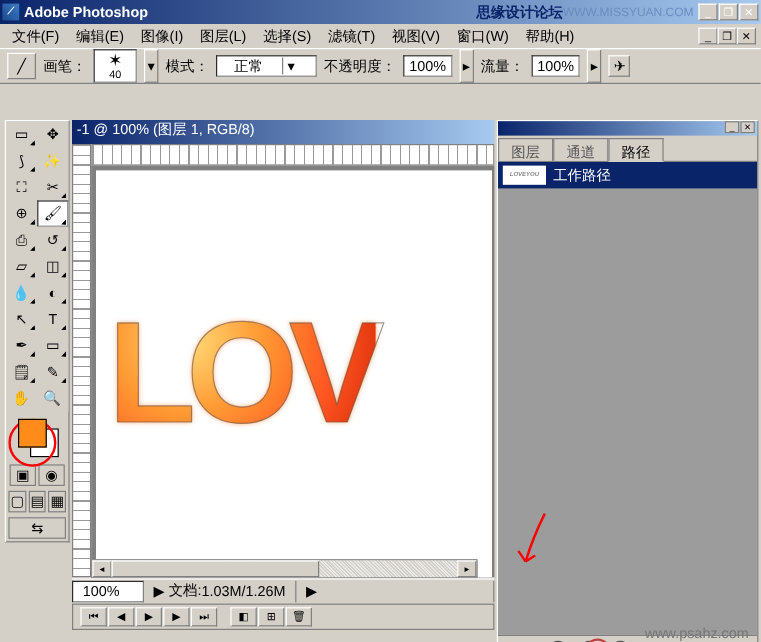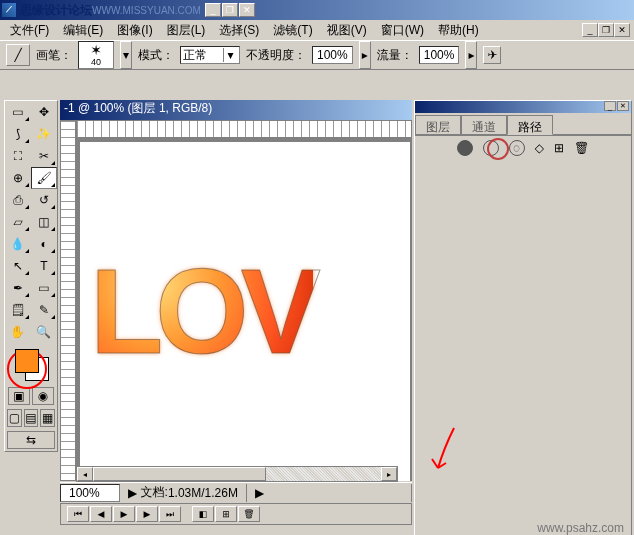--- a/index.html
+++ b/index.html
@@ -13,21 +13,21 @@
 .win-btn { width: 16px; height: 14px; background: #d4d0c8; border: 1px solid #808080; border-top-color: #fff; border-left-color: #fff; display: flex; align-items: center; justify-content: center; font-size: 9px; cursor: pointer; }
 .menubar { height: 20px; display: flex; align-items: center; padding: 0 4px; gap: 2px; }
 .menu-item { padding: 2px 6px; cursor: pointer; }
 .app-win-btns { margin-left: auto; display: flex; }
 .optionsbar { height: 30px; display: flex; align-items: center; padding: 2px 6px; border-top: 1px solid #fff; border-bottom: 1px solid #808080; gap: 6px; }
 .opt-swatch { width: 24px; height: 22px; border: 1px solid #808080; border-top-color: #fff; border-left-color: #fff; background: #d4d0c8; display: flex; align-items: center; justify-content: center; }
 .brush-preview { width: 36px; height: 28px; border: 1px inset #808080; background: #fff; display: flex; flex-direction: column; align-items: center; justify-content: center; position: relative; }
 .brush-star { font-size: 14px; color: #000; line-height: 1; }
 .brush-size { font-size: 9px; }
 .brush-arrow { width: 12px; height: 28px; border: 1px solid #808080; border-top-color: #fff; border-left-color: #fff; display: flex; align-items: center; justify-content: center; }
-.opt-select { border: 1px inset #808080; background: #fff; padding: 1px 2px; height: 18px; display: flex; align-items: center; }
+.opt-select { border: 1px inset #808080; background: #fff; padding: 1px 14px; height: 18px; display: flex; align-items: center; }
 .opt-select .v { min-width: 40px; }
 .opt-select .dd { width: 14px; text-align: center; border-left: 1px solid #808080; }
 .opt-num { border: 1px inset #808080; background: #fff; padding: 1px 4px; height: 18px; display: flex; align-items: center; }
 .opt-chk { width: 18px; height: 18px; border: 1px solid #808080; border-top-color: #fff; border-left-color: #fff; display: flex; align-items: center; justify-content: center; }
 .workspace { position: relative; height: 485px; }
 .toolbox { position: absolute; left: 4px; top: 30px; width: 54px; background: #d4d0c8; border: 1px solid #808080; border-top-color: #fff; border-left-color: #fff; }
 .tool-row { display: flex; }
 .tool { width: 26px; height: 22px; border: 1px solid #d4d0c8; display: flex; align-items: center; justify-content: center; cursor: pointer; position: relative; }
 .tool.active { background: #fff; border: 1px inset #808080; }
 .tool .tri { position: absolute; right: 1px; bottom: 1px; width: 0; height: 0; border: 2px solid transparent; border-right-color: #000; border-bottom-color: #000; }
@@ -73,20 +73,21 @@
 .feather { position: absolute; left: 62px; top: 56px; width: 28px; height: 50px; opacity: 0.35; pointer-events: none; }
 .playback-bar { position: absolute; left: 60px; bottom: 30px; right: 222px; height: 22px; background: #d4d0c8; border: 1px solid #808080; display: flex; align-items: center; gap: 3px; padding: 0 6px; }
 .pb-group { display: flex; gap: 1px; }
 .pb-btn { width: 22px; height: 16px; border: 1px solid #808080; border-top-color: #fff; border-left-color: #fff; display: flex; align-items: center; justify-content: center; font-size: 9px; }
 </style>
 </head>
 <body>
 
 <div class="titlebar">
   <span class="ps-icon">⟋</span>
+  <span class="title">Adobe Photoshop</span>
   <span class="forum">思缘设计论坛</span>
   <span class="forum-url">WWW.MISSYUAN.COM</span>
   <div class="win-btns">
     <div class="win-btn">_</div>
     <div class="win-btn">❐</div>
     <div class="win-btn">✕</div>
   </div>
 </div>
 
 <div class="menubar">
@@ -261,20 +262,26 @@
   <div class="panel">
     <div class="panel-title">
       <div class="pbtn">_</div>
       <div class="pbtn">✕</div>
     </div>
     <div class="panel-tabs">
       <div class="ptab">图层</div>
       <div class="ptab">通道</div>
       <div class="ptab active">路径</div>
     </div>
+    <div class="panel-body">
+      <div class="path-item">
+        <div class="path-thumb">LOVEYOU</div>
+        <span>工作路径</span>
+      </div>
+    </div>
     <div class="panel-footer">
       <div class="pf-btn filled"></div>
       <div class="pf-btn"></div>
       <div class="pf-btn">◌</div>
       <span>◇</span>
       <span>⊞</span>
       <span>🗑</span>
       <div class="pf-circle" style="left:72px"></div>
     </div>
   </div>

